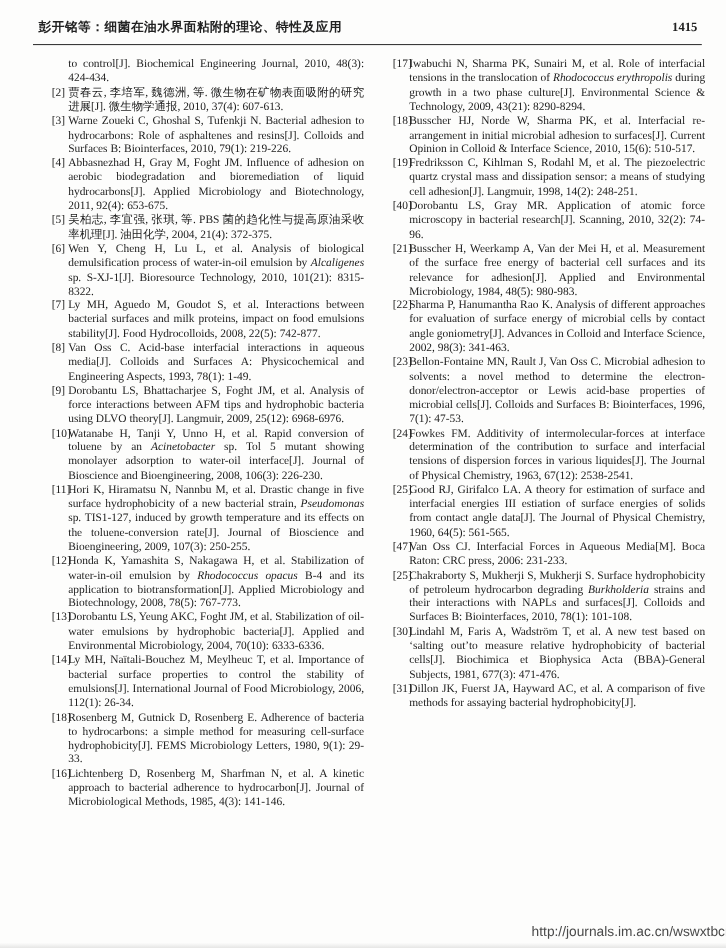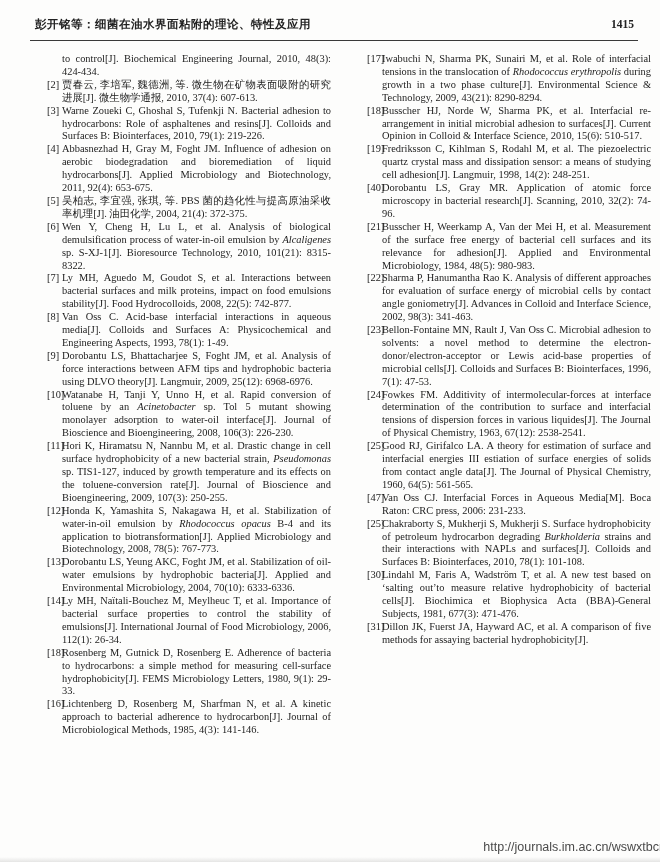--- a/index.html
+++ b/index.html
@@ -38,21 +38,21 @@
     position: absolute;
     top: 40px; left: 30px; right: 22px;
     height: 0;
     border-top: 1.6px solid #3a3a3a;
   }
   
   .columns {
     position: absolute;
     top: 53px; left: 35px;
     display: flex;
-    gap: 24px;
+    gap: 14px;
   }
   .col {
     width: 296px;
     font-size: 10.4px;
     line-height: 12.9px;
     text-align: justify;
   }
   .ref {
     position: relative;
     padding-left: 27px;
@@ -129,21 +129,21 @@
         <div class="ref">
           <span class="ref-label">[9]</span>
           <span class="ref-text"><span>Dorobantu LS, Bhattacharjee S, Foght JM, et al. Analysis of force interactions between AFM tips and hydrophobic bacteria using DLVO theory[J]. Langmuir, 2009, 25(12): 6968-6976.</span></span>
         </div>
         <div class="ref">
           <span class="ref-label">[10]</span>
           <span class="ref-text"><span>Watanabe H, Tanji Y, Unno H, et al. Rapid conversion of toluene by an </span><i>Acinetobacter</i><span> sp. Tol 5 mutant showing monolayer adsorption to water-oil interface[J]. Journal of Bioscience and Bioengineering, 2008, 106(3): 226-230.</span></span>
         </div>
         <div class="ref">
           <span class="ref-label">[11]</span>
-          <span class="ref-text"><span>Hori K, Hiramatsu N, Nannbu M, et al. Drastic change in cell surface hydrophobicity of a new bacterial strain, </span><i>Pseudomonas</i><span> sp. TIS1-127, induced by growth temperature and its effects on the toluene-conversion rate[J]. Journal of Bioscience and Bioengineering, 2009, 107(3): 250-255.</span></span>
+          <span class="ref-text"><span>Hori K, Hiramatsu N, Nannbu M, et al. Drastic change in five surface hydrophobicity of a new bacterial strain, </span><i>Pseudomonas</i><span> sp. TIS1-127, induced by growth temperature and its effects on the toluene-conversion rate[J]. Journal of Bioscience and Bioengineering, 2009, 107(3): 250-255.</span></span>
         </div>
         <div class="ref">
           <span class="ref-label">[12]</span>
           <span class="ref-text"><span>Honda K, Yamashita S, Nakagawa H, et al. Stabilization of water-in-oil emulsion by </span><i>Rhodococcus opacus</i><span> B-4 and its application to biotransformation[J]. Applied Microbiology and Biotechnology, 2008, 78(5): 767-773.</span></span>
         </div>
         <div class="ref">
           <span class="ref-label">[13]</span>
           <span class="ref-text"><span>Dorobantu LS, Yeung AKC, Foght JM, et al. Stabilization of oil-water emulsions by hydrophobic bacteria[J]. Applied and Environmental Microbiology, 2004, 70(10): 6333-6336.</span></span>
         </div>
         <div class="ref">

